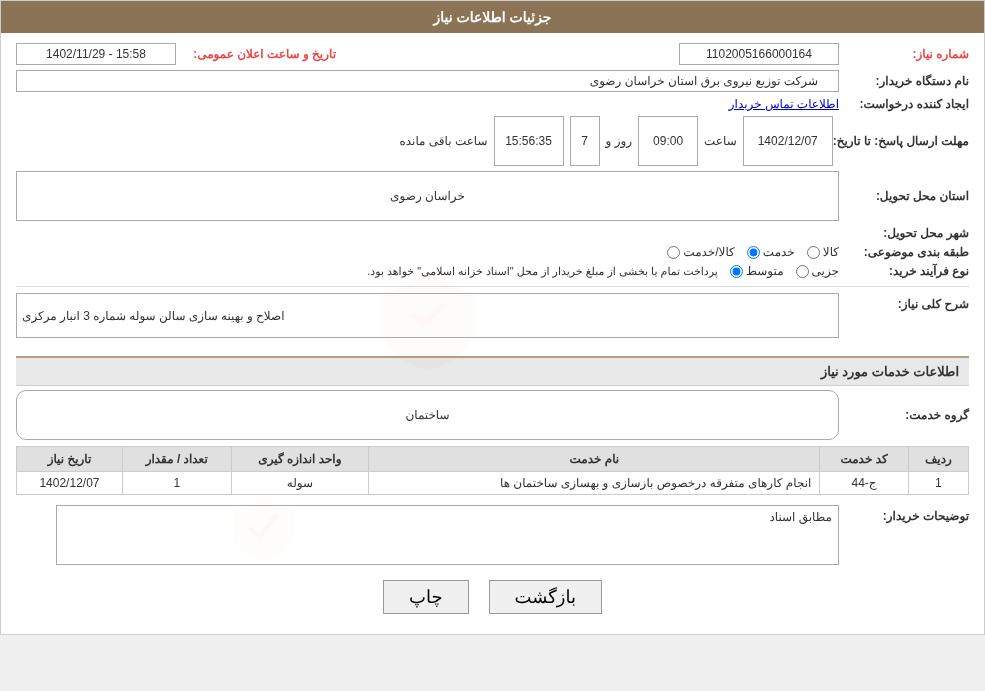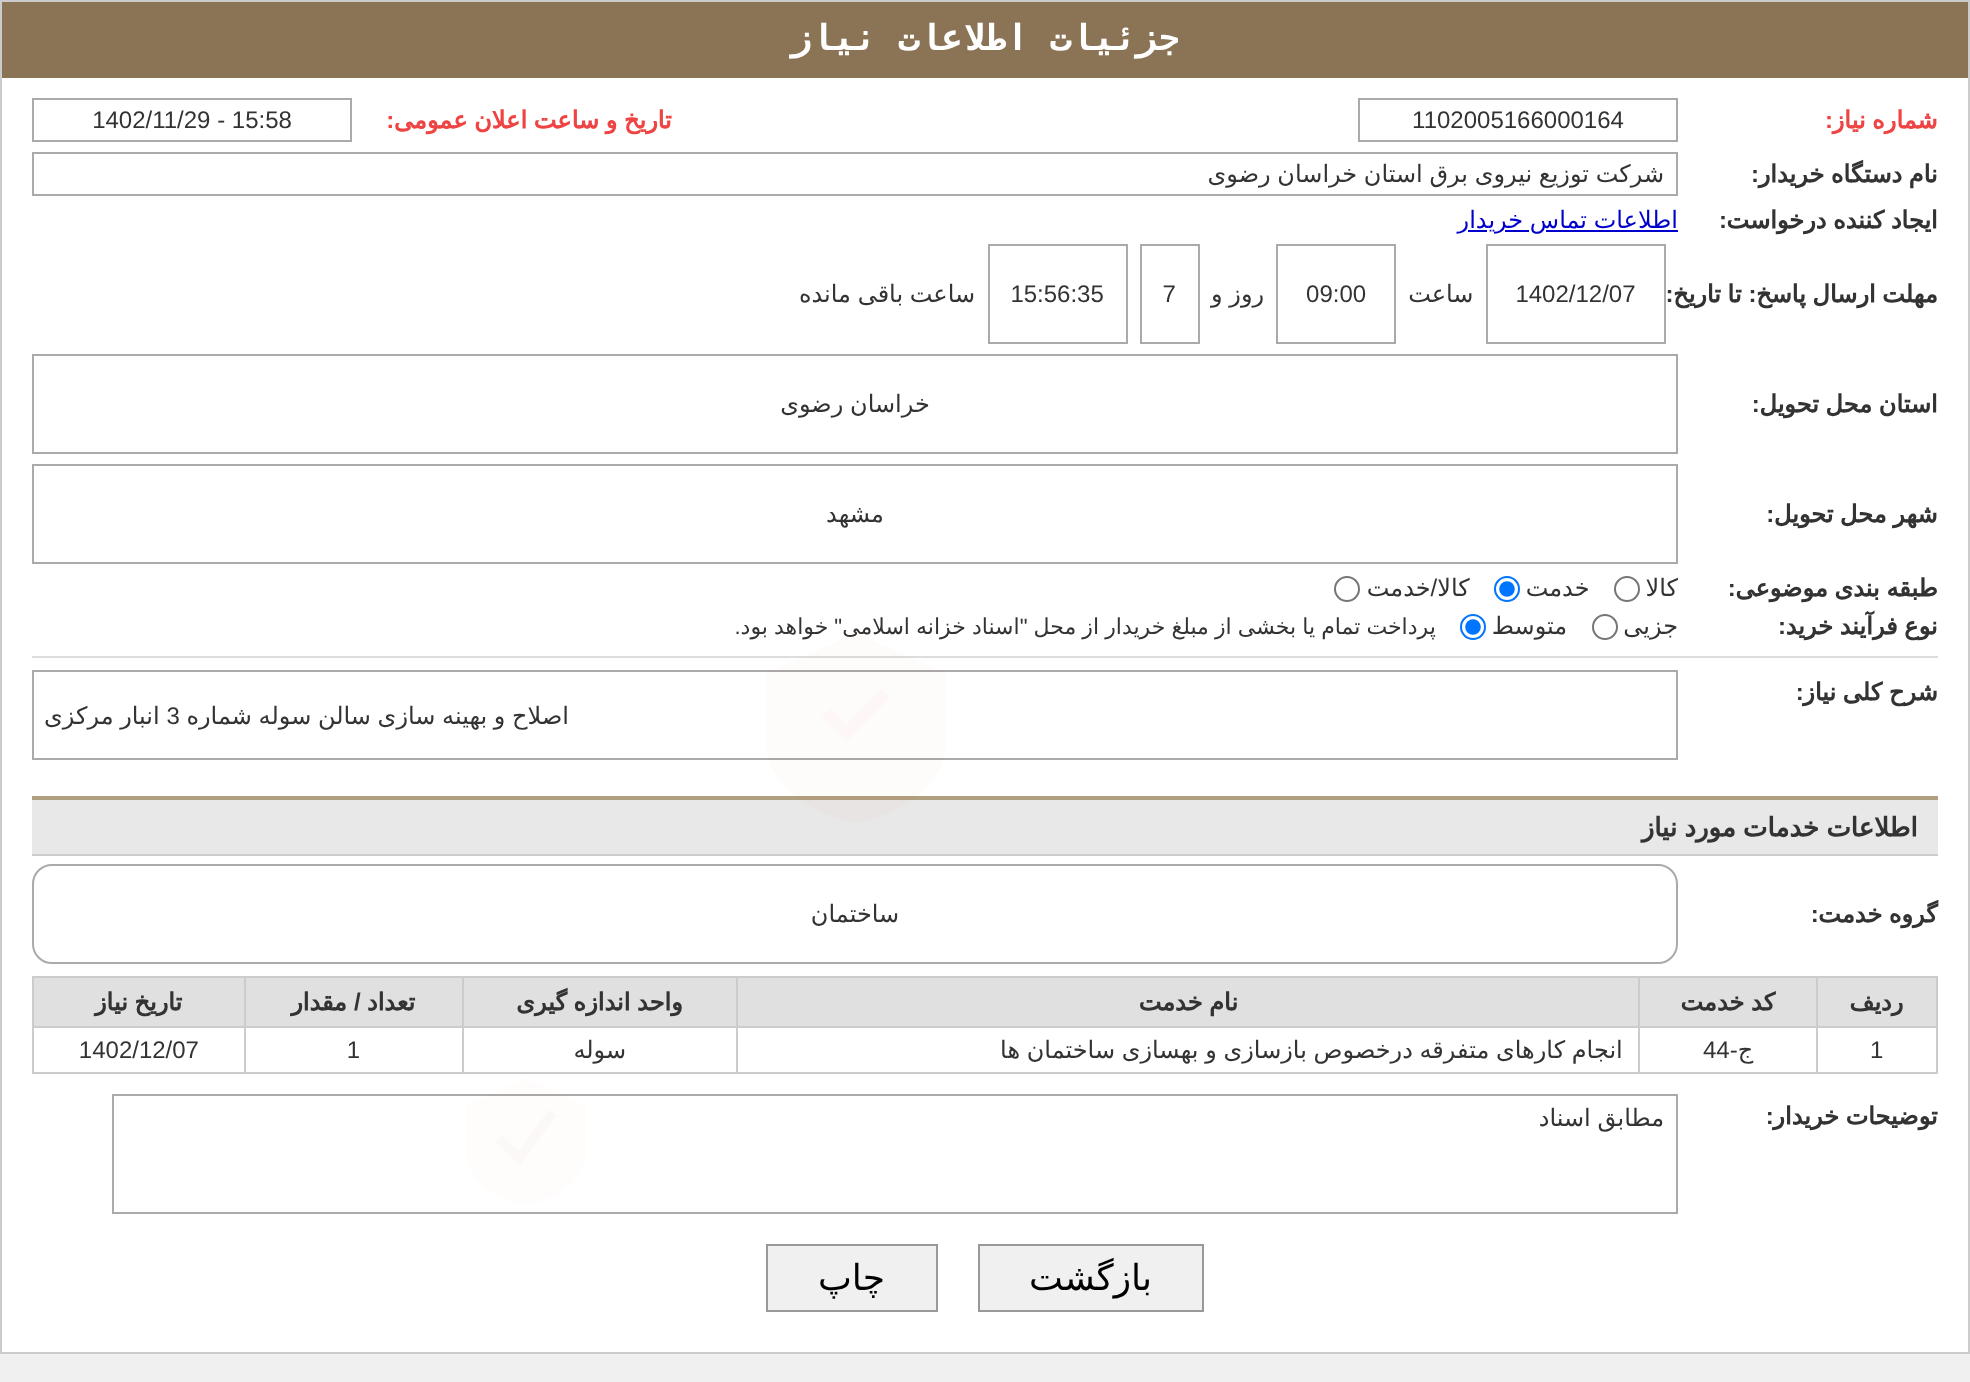--- a/index.html
+++ b/index.html
@@ -14,23 +14,22 @@
       max-width: 985px;
       margin: 0 auto;
       background: #fff;
       border: 1px solid #ccc;
     }
     .header-bar {
       background: #8B7355;
       color: #fff;
       text-align: center;
       padding: 8px 12px;
-      font-size: 18px;
-      font-weight: bold;
-      font-family: Liberation Mono, monospace;
+      font-size: 14px;
+      font-weight: bold;
     }
     .content {
       padding: 10px 15px;
     }
     .label-cell {
       text-align: right;
       color: #ef4444;
       white-space: nowrap;
       font-weight: bold;
       width: 120px;
@@ -39,21 +38,21 @@
       border: 1px solid #aaa;
       background: #fff;
       padding: 3px 6px;
       display: inline-block;
       min-width: 120px;
       text-align: center;
     }
     .input-box-wide {
       border: 1px solid #aaa;
       background: #fff;
-      padding: 3px 6px;
+      padding: 3px 20px;
       display: inline-block;
       width: 100%;
       text-align: right;
     }
     .link-blue {
       color: #0000cc;
       text-decoration: underline;
     }
     .section-title {
       background: #e8e8e8;
@@ -205,23 +204,20 @@
 
     <div class="header-row" style="margin-top:4px;">
       <span class="header-label">استان محل تحویل:</span>
       <div class="header-value">
         <div class="small-input" style="min-width:150px;">خراسان رضوی</div>
       </div>
     </div>
 
     <div class="header-row" style="margin-top:4px;">
       <span class="header-label">شهر محل تحویل:</span>
-      <div class="header-value">
-        <div class="small-input" style="min-width:150px;">مشهد</div>
-      </div>
     </div>
 
     <div class="header-row" style="margin-top:4px;">
       <span class="header-label">طبقه بندی موضوعی:</span>
       <div class="header-value">
         <div class="radio-group">
           <div class="radio-item">
             <span>کالا</span>
             <input type="radio" name="category" style="">
           </div>

